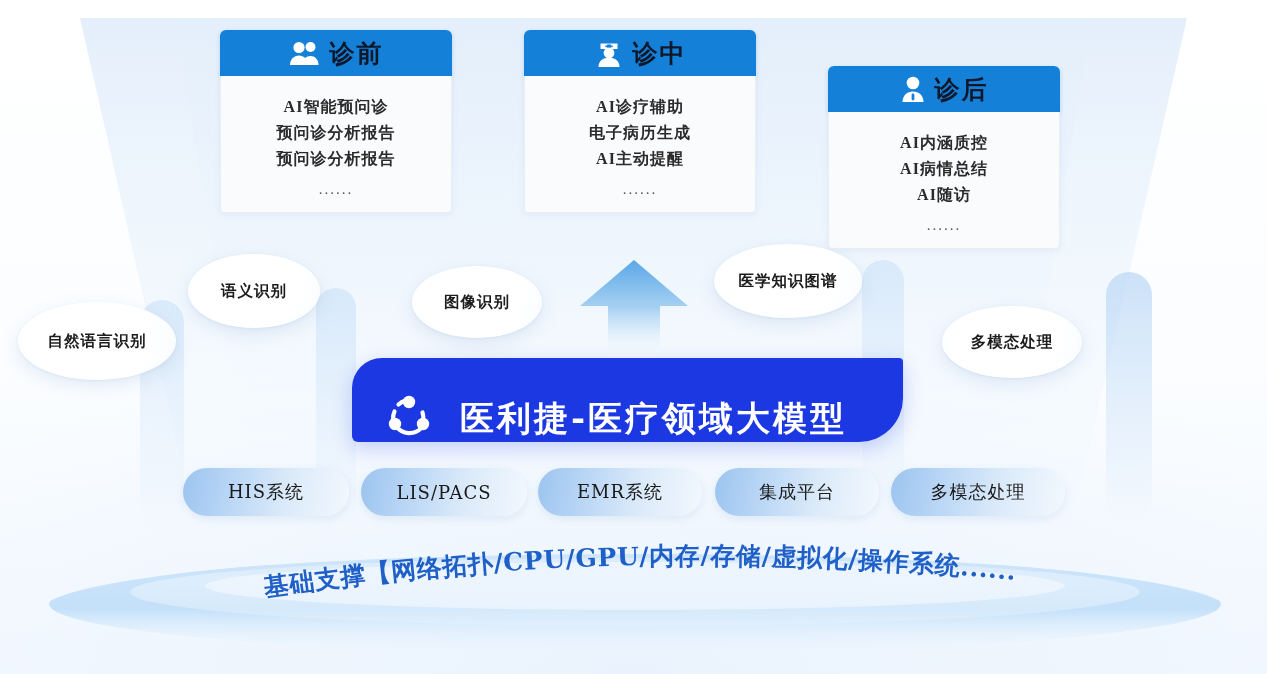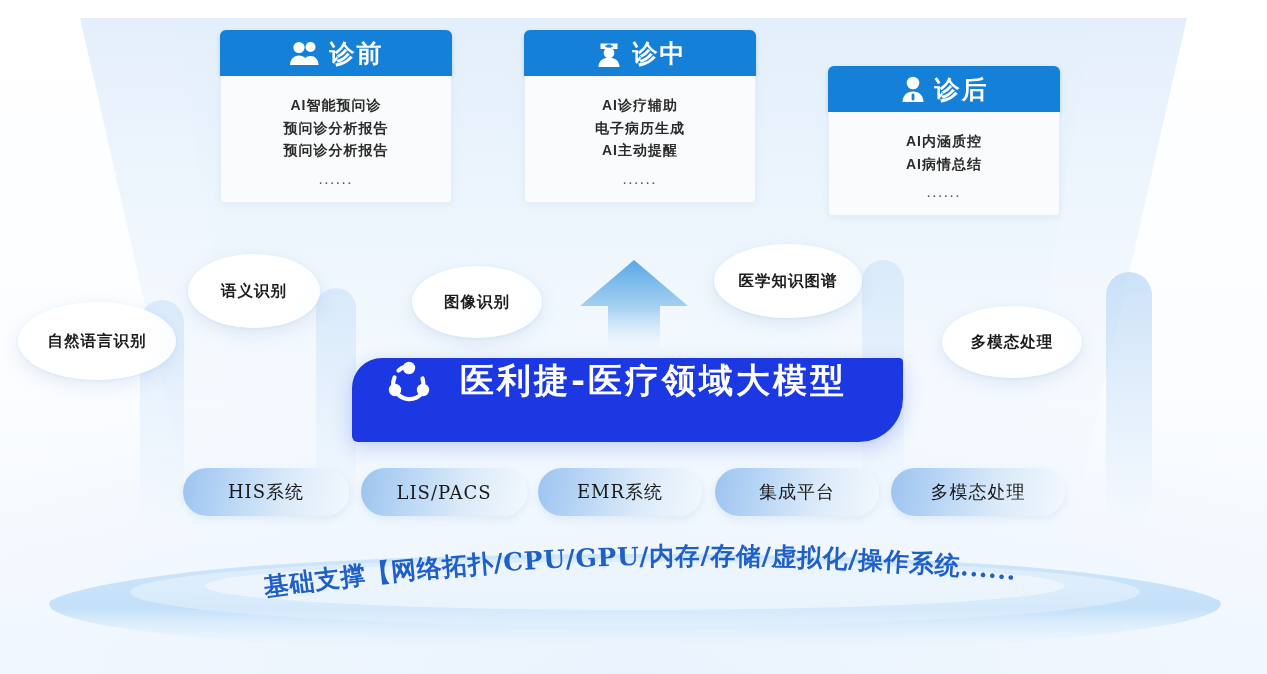--- a/index.html
+++ b/index.html
@@ -24,33 +24,33 @@
 
   
   .card{position:absolute;width:232px;}
   .card-head{
     height:46px;border-radius:6px 6px 0 0;
     background:#1580d8;
     display:flex;align-items:center;justify-content:center;gap:9px;
     box-shadow:0 2px 5px rgba(21,128,216,.25);
   }
   .card-head .ttl{
-    color:#ffffff;font-size:25px;font-weight:700;letter-spacing:2px;
+    color:#0f172a;font-size:25px;font-weight:700;letter-spacing:2px;
     font-family:"DejaVu Serif",serif;
   }
   .card-body{
     background:#fafbfc;border:1px solid #e9eef3;border-top:none;
     border-radius:0 0 4px 4px;
     padding:18px 10px 14px;
     box-shadow:0 2px 6px rgba(120,150,190,.10);
     text-align:center;
   }
   .card-body .line{
-    font-size:14px;color:#2b2b2b;line-height:1.62;
-    font-family:Liberation Sans, sans-serif;font-weight:600;
+    font-size:16px;color:#2b2b2b;line-height:1.62;
+    font-family:Liberation Serif, serif;font-weight:600;
     letter-spacing:1px;white-space:nowrap;
   }
   .card-body .dots{font-size:15px;color:#555;letter-spacing:2px;margin-top:9px;}
 
   
   .bubble{
     position:absolute;display:flex;align-items:center;justify-content:center;
     background:radial-gradient(circle at 45% 38%,#ffffff 60%,#f7fbff 100%);
     border-radius:50%;
     box-shadow:0 6px 18px rgba(140,175,215,.22),0 1px 3px rgba(150,180,215,.18);
@@ -61,21 +61,21 @@
   }
 
   
   .arrow{position:absolute;}
 
   
   .banner{
     position:absolute;
     background:#1c38e2;
     border-radius:30px 4px 44px 6px;
-    display:flex;align-items:flex-start;
+    display:flex;align-items:flex-end;
     box-shadow:0 6px 20px rgba(28,56,226,.22);
   }
   .banner .logo{margin-left:32px;flex:none;}
   .banner .btxt{
     color:#ffffff;font-size:34px;font-weight:700;letter-spacing:3px;
     margin-left:26px;font-family:"DejaVu Serif",serif;white-space:nowrap;
   }
 
   
   .pill{
@@ -196,20 +196,21 @@
       <svg width="26" height="28" viewBox="0 0 26 28">
         <circle cx="13" cy="8" r="6.3" fill="#fff"></circle>
         <path d="M2.5 27c0-6.6 4.7-10.6 10.5-10.6S23.5 20.4 23.5 27z" fill="#fff"></path>
         <rect x="11.6" y="18.5" width="2.8" height="7" rx="1.4" fill="#1580d8"></rect>
       </svg>
       <span class="ttl">诊后</span>
     </div>
     <div class="card-body">
       <div class="line">AI内涵质控</div>
       <div class="line">AI病情总结</div>
+      <div class="line">AI随访</div>
       <div class="dots">......</div>
     </div>
   </div>
 
   <div class="bubble" style="left:18px;top:302px;width:158px;height:78px;">
     <span>自然语言识别</span>
   </div>
   <div class="bubble" style="left:188px;top:254px;width:132px;height:74px;">
     <span>语义识别</span>
   </div>

